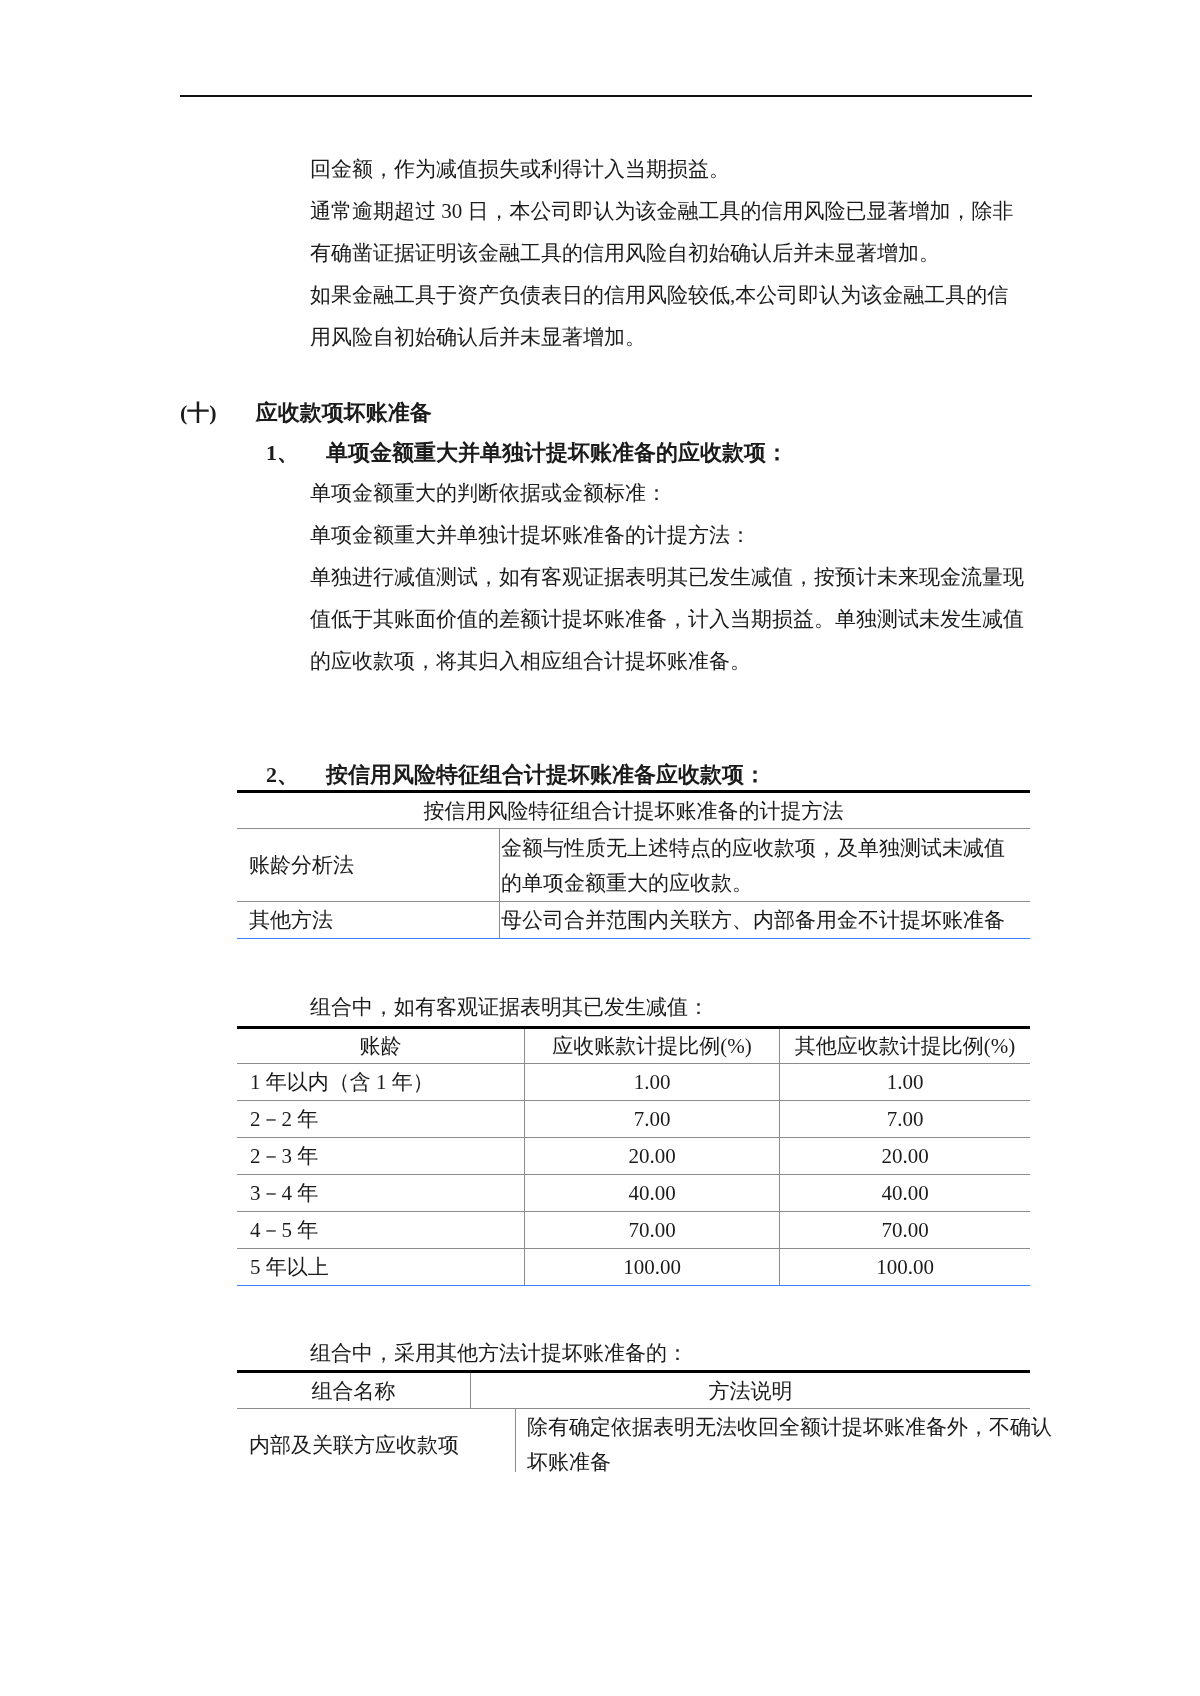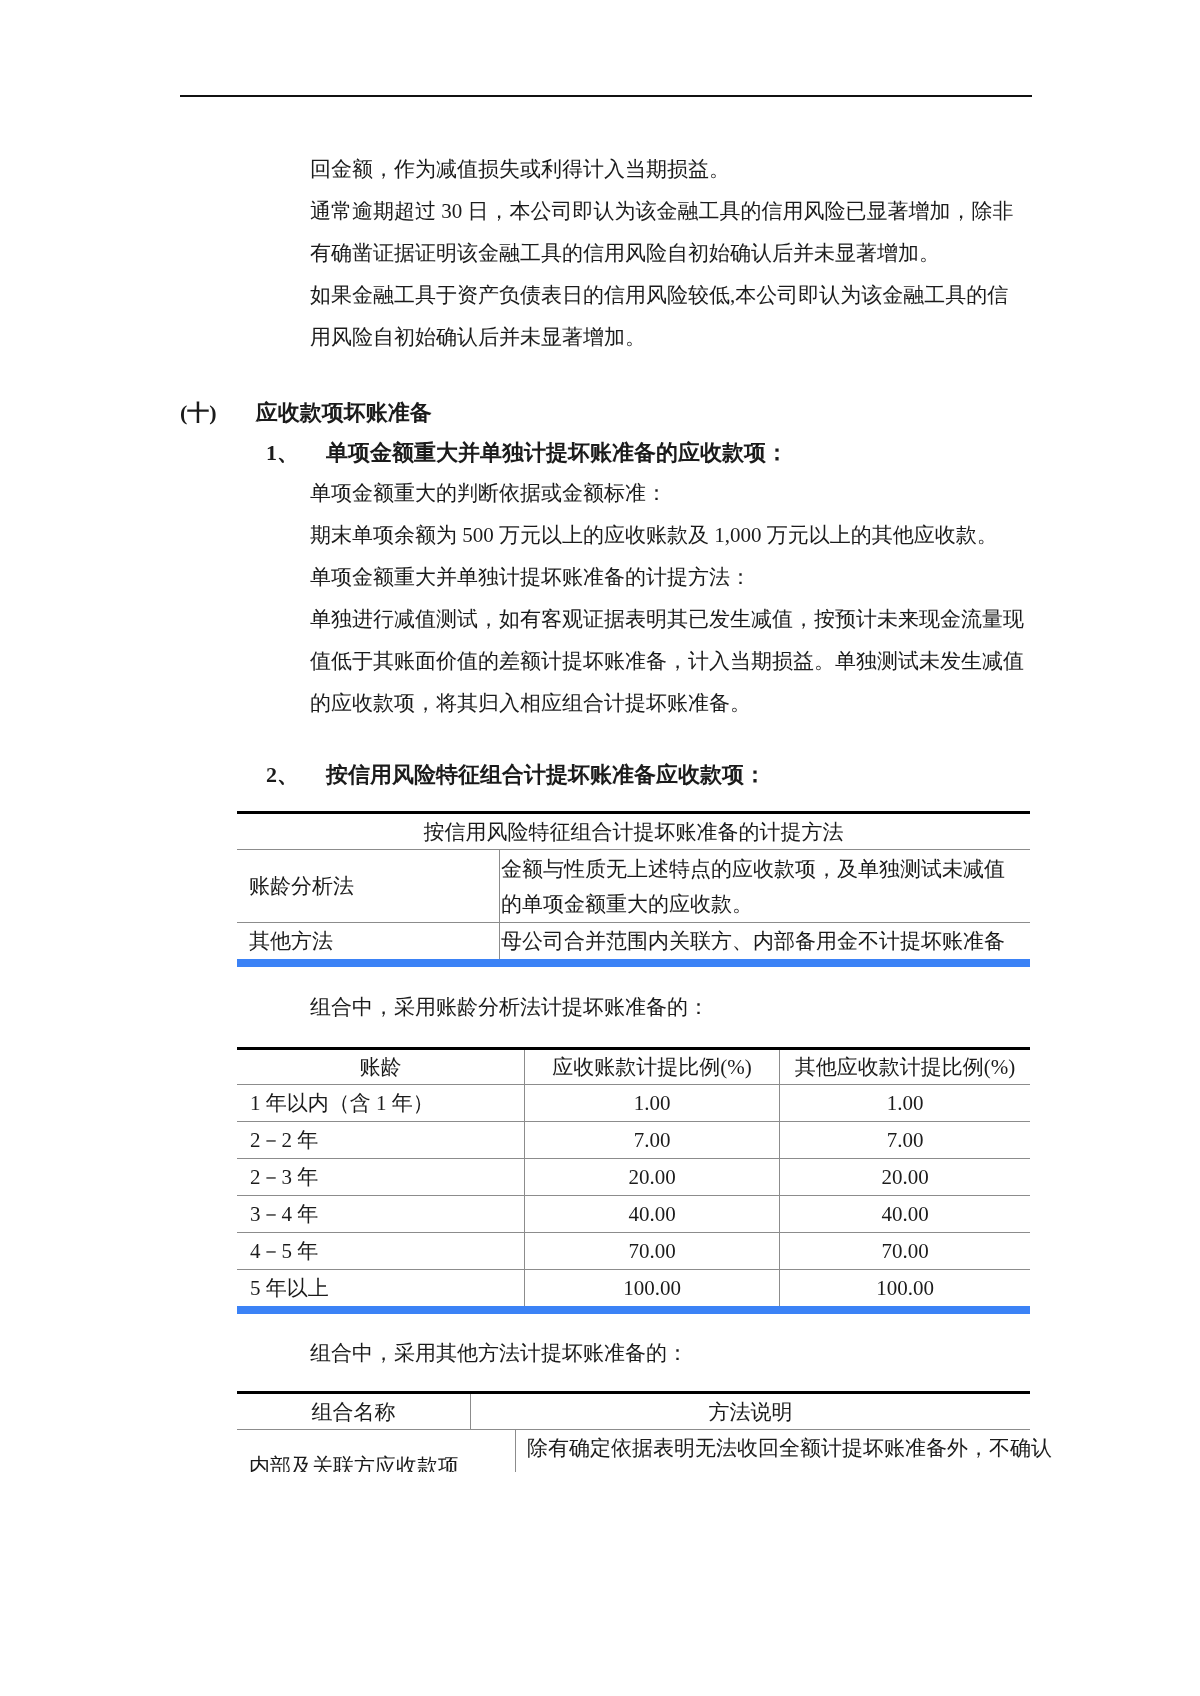--- a/index.html
+++ b/index.html
@@ -39,23 +39,22 @@
 
   .inline-label {
     position:absolute; left:310px; line-height:30px; white-space:nowrap;
   }
   .aging-label { top:992px; }
   .other-label { top:1338px; }
 
   
   .tbl {
     position:absolute; left:237px; width:793px;
-    border-top:3px solid #000; border-bottom:8px solid #3b82f6;
+    border-top:3px solid #000; border-bottom:1px solid #3b82f6;
     box-sizing:border-box;
-    margin-top:21px;
   }
   .trow { display:grid; }
   .cell { display:flex; align-items:center; box-sizing:border-box; }
   .cell.center { justify-content:center; text-align:center; }
   .cell.left   { justify-content:flex-start; }
   .vline  { border-left:1px solid #8c8c8c; }
   .hline  { border-top:1px solid #8c8c8c; }
   .two-line { display:block; padding-top:1px; }
   .two-line div { line-height:35px; white-space:nowrap; }
 
@@ -103,21 +102,20 @@
   <div class="sec-head">
     <span class="sec-num">(十)</span><span class="sec-title">应收款项坏账准备</span>
   </div>
 
   <div class="item-head item1-head">
     <span>1、</span><span class="item-title">单项金额重大并单独计提坏账准备的应收款项：</span>
   </div>
 
   <div class="textblock body1">
     <div class="line">单项金额重大的判断依据或金额标准：</div>
-    <div class="line">期末单项余额为 500 万元以上的应收账款及 1,000 万元以上的其他应收款。</div>
     <div class="line">单项金额重大并单独计提坏账准备的计提方法：</div>
     <div class="line">单独进行减值测试，如有客观证据表明其已发生减值，按预计未来现金流量现</div>
     <div class="line">值低于其账面价值的差额计提坏账准备，计入当期损益。单独测试未发生减值</div>
     <div class="line">的应收款项，将其归入相应组合计提坏账准备。</div>
   </div>
 
   <div class="item-head item2-head">
     <span>2、</span><span class="item-title">按信用风险特征组合计提坏账准备应收款项：</span>
   </div>
 
@@ -131,21 +129,21 @@
           <div>的单项金额重大的应收款。</div>
         </div>
       </div>
     </div>
     <div class="trow t1-cols r2 hline">
       <div class="cell left c1">其他方法</div>
       <div class="cell left c2 vline">母公司合并范围内关联方、内部备用金不计提坏账准备</div>
     </div>
   </div>
 
-  <div class="inline-label aging-label">组合中，采用账龄分析法计提坏账准备的：</div>
+  <div class="inline-label aging-label">组合中，如有客观证据表明其已发生减值：</div>
 
   <div class="tbl tbl2">
     <div class="trow hrow">
       <div class="cell center">账龄</div>
       <div class="cell center vline">应收账款计提比例(%)</div>
       <div class="cell center vline">其他应收款计提比例(%)</div>
     </div>
     <div class="trow drow hline">
       <div class="cell left c1d">1 年以内（含 1 年）</div>
       <div class="cell center vline">1.00</div>

